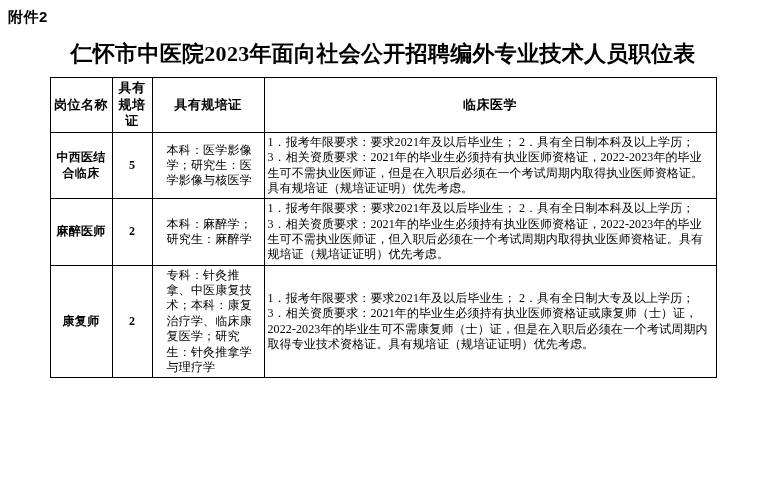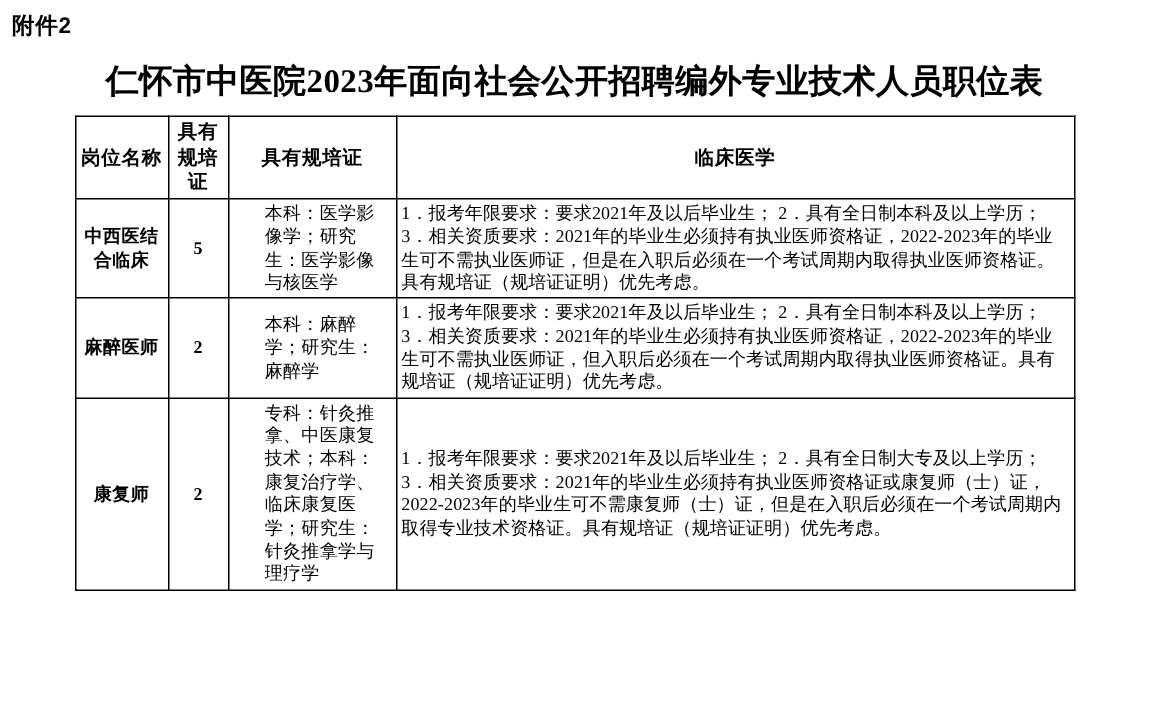--- a/index.html
+++ b/index.html
@@ -73,21 +73,21 @@
     text-align: center;
     font-weight: 700;
     font-size: 13px;
   }
   td.c-major {
     text-align: left;
     font-size: 11.5px;
     letter-spacing: 0.2px;
   }
   td.c-major.indent {
-    padding-left: 24px;
+    padding-left: 14px;
   }
   td.c-other {
     text-align: left;
     font-size: 11.5px;
     letter-spacing: 0.1px;
   }
   .hdr-two-line {
     line-height: 1.15;
   }
 </style>

